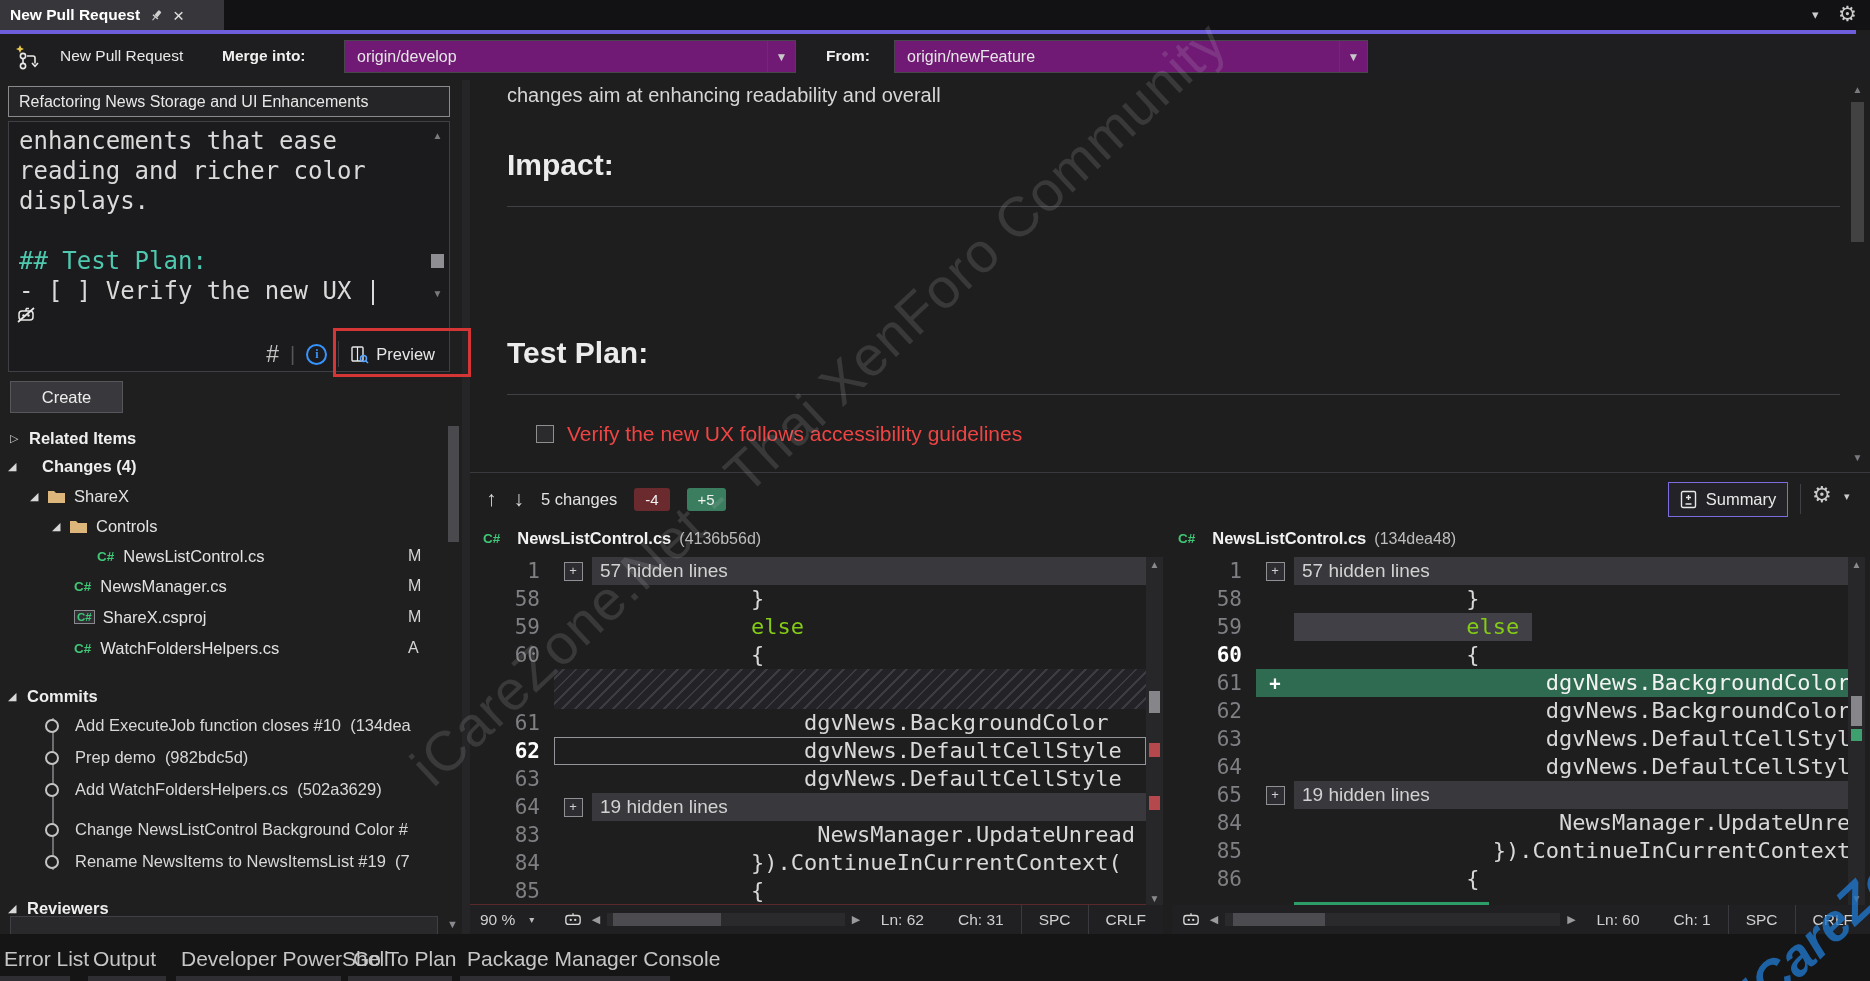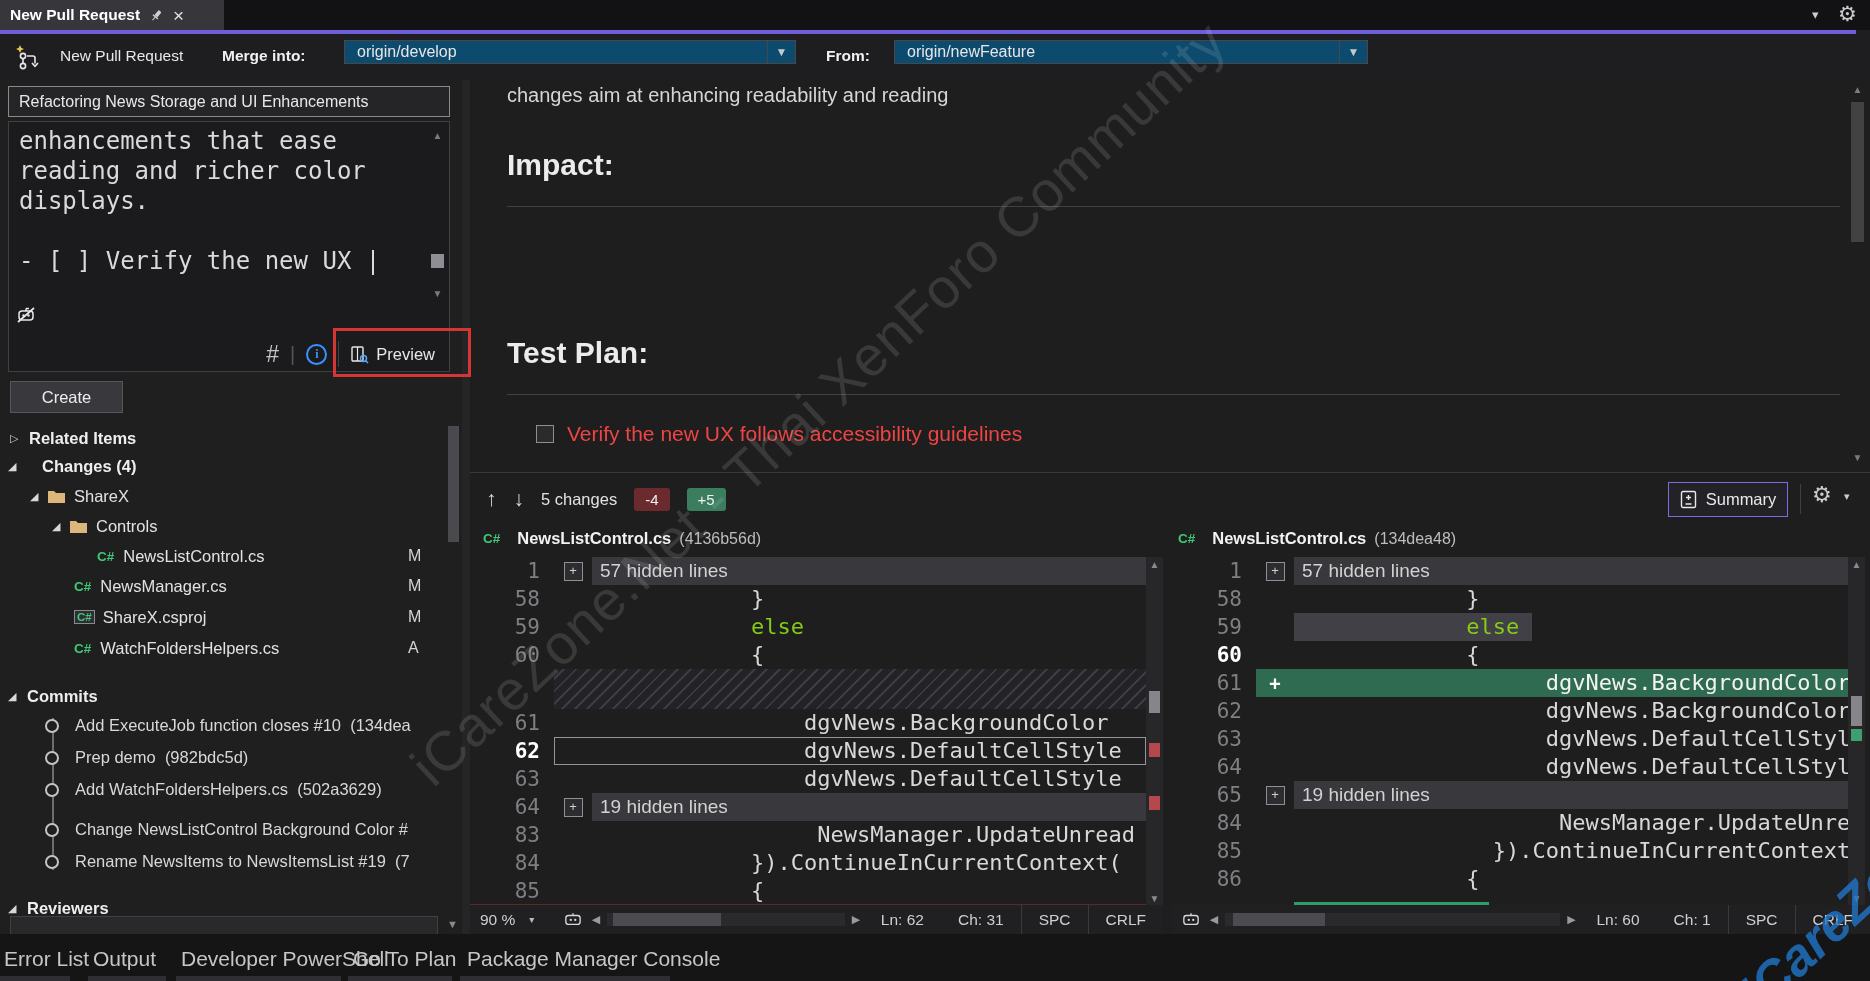--- a/index.html
+++ b/index.html
@@ -17,21 +17,21 @@
   #strip-gear{left:1838px;top:2px;color:#cccccc;font-size:21px;}
   #accentline{left:0;top:30px;width:1856px;height:4px;}
 
   
   #toolbar{left:0;top:34px;width:1870px;height:46px;background:#1e1e20;}
   #pr-icon{left:14px;top:9px;}
   #toolbar-title{left:60px;top:13px;font-size:15.5px;color:#e8e8e8;}
   .blabel{font-weight:bold;font-size:15.5px;color:#f0f0f0;}
   #merge-label{left:222px;top:13px;}
   #from-label{left:826px;top:13px;}
-  .combo{height:24px;background:#0c4a6e;border:1px solid #47474b;box-sizing:border-box;display:flex;align-items:stretch;}
+  .combo{height:33px;background:#701a75;border:1px solid #47474b;box-sizing:border-box;display:flex;align-items:stretch;}
   #combo1{left:344px;top:6px;width:452px;}
   #combo2{left:894px;top:6px;width:474px;}
   .combo .val{flex:1;display:flex;align-items:center;padding-left:12px;font-size:16px;color:#e6e6e6;white-space:nowrap;overflow:hidden;}
   .combo .caret{width:27px;border-left:1px solid #47474b;display:flex;align-items:center;justify-content:center;color:#c8c8c8;font-size:12px;}
 
   
   #leftpanel{left:0;top:80px;width:462px;height:854px;background:#1f1f20;overflow:visible;}
   #title-input{left:8px;top:6px;width:442px;height:31px;background:#252527;border:1px solid #8a8a8c;box-sizing:border-box;
     color:#e8e8e8;font-size:16px;font-family:"Liberation Sans",sans-serif;padding:0 10px;outline:none;}
   #descbox{left:8px;top:41px;width:442px;height:251px;background:#1b1b1d;border:1px solid #3f3f46;box-sizing:border-box;}
@@ -204,20 +204,21 @@
   </div>
 
   <div class="abs" id="leftpanel">
     <input class="abs" id="title-input" value="Refactoring News Storage and UI Enhancements" style="">
     <div class="abs" id="descbox">
       <div id="desc-lines">
         <div class="dline">enhancements that ease</div>
         <div class="dline">reading and richer color</div>
         <div class="dline">displays.</div>
         <div class="dline"></div>
+        <div class="dline teal">## Test Plan:</div>
         <div class="dline">- [ ] Verify the new UX |</div>
       </div>
       <div id="desc-scroll">
         <div class="sarr" style="position:absolute;top:4px;">▲</div>
         <div id="desc-thumb"></div>
         <div class="sarr" style="position:absolute;top:162px;">▼</div>
       </div>
       <span id="copilot-no">
         <svg width="22" height="20" viewBox="0 0 22 20">
           <rect x="4" y="6" width="14" height="9" rx="3" fill="none" stroke="#e8e8e8" stroke-width="1.5"></rect>
@@ -329,21 +330,21 @@
 
     <div class="abs" id="tree-scroll">
       <div id="tree-thumb"></div>
       <div id="tree-down">▼</div>
     </div>
   </div>
 
   <div class="abs" id="vsplit"></div>
 
   <div class="abs" id="mdpane">
-    <div class="abs" id="md-intro">changes aim at enhancing readability and reading</div>
+    <div class="abs" id="md-intro">changes aim at enhancing readability and overall</div>
     <div class="abs" id="md-impact">Impact:</div>
     <div class="abs mdhr" style="top:126px;"></div>
     <div class="abs" id="md-testplan">Test Plan:</div>
     <div class="abs mdhr" style="top:314px;"></div>
     <div class="abs" id="md-check">
       <span id="md-checkbox"></span>
       <span class="lbl">Verify the new UX follows accessibility guidelines</span>
     </div>
   </div>
   <div class="abs" id="md-scroll">

